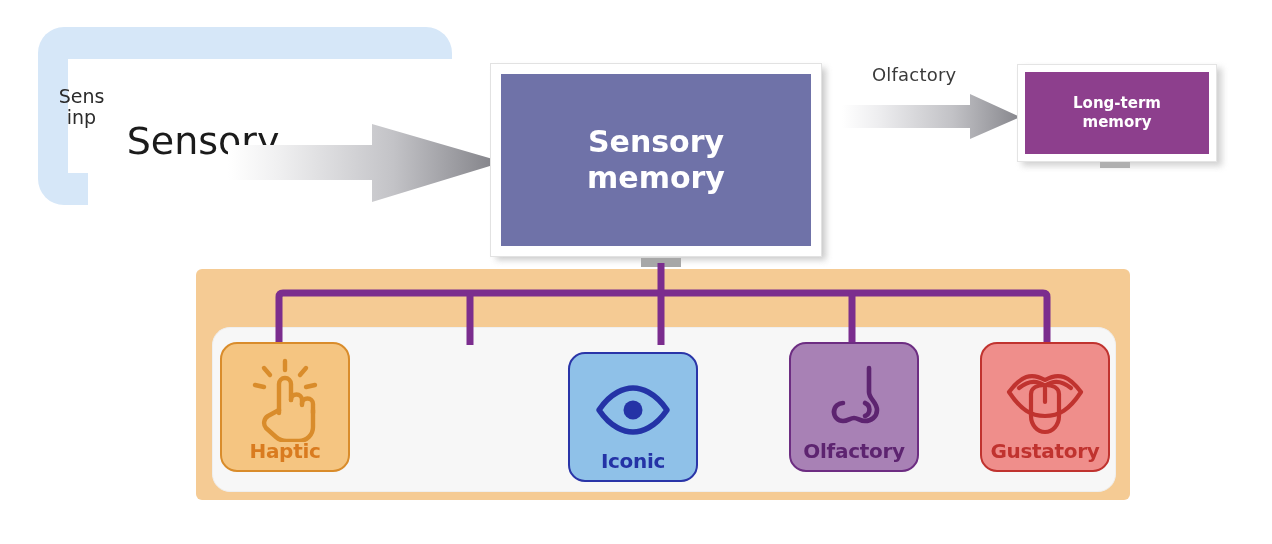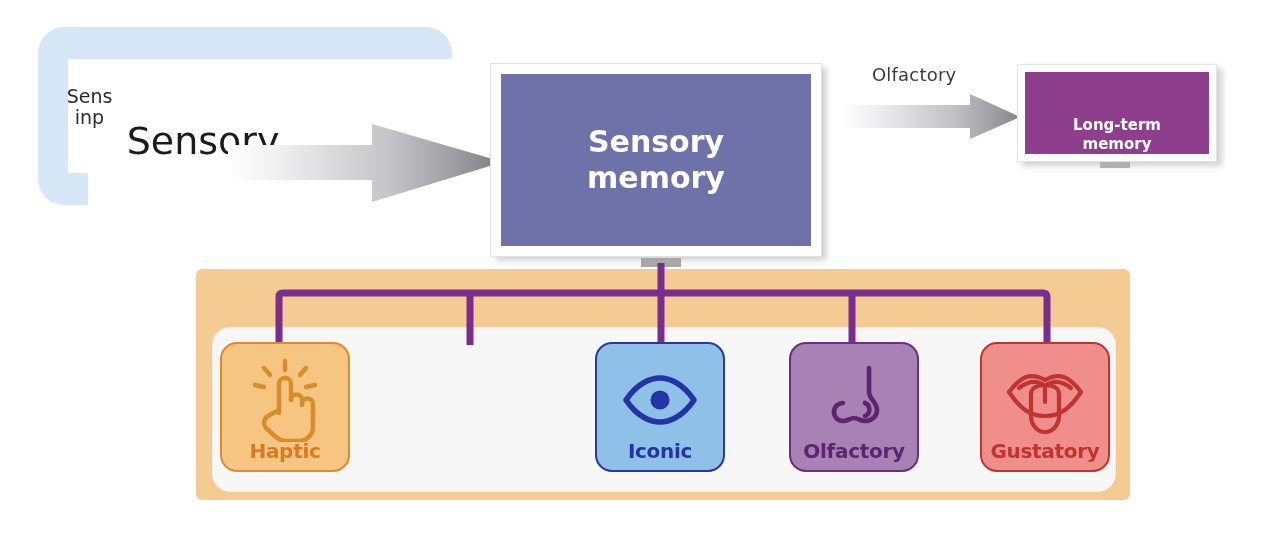--- a/index.html
+++ b/index.html
@@ -42,21 +42,21 @@
   .white-cover-2 {
     position: absolute;
     left: 88px;
     top: 59px;
     width: 380px;
     height: 160px;
     background: #ffffff;
   }
   .sens-small {
     position: absolute;
-    left: 42px;
+    left: 34px;
     top: 86px;
     width: 95px;
     color: #2b2b2b;
     font-size: 19px;
     line-height: 21px;
     text-align: center;
     font-family: "DejaVu Sans", sans-serif;
   }
   .sens-small .l2 { display:block; }
   .sensory-input-label {
@@ -155,21 +155,21 @@
     background: #ffffff;
     box-sizing: border-box;
     padding: 7px;
     border: 1px solid #e4e4e4;
   }
   .ltm-inner {
     width: 100%;
     height: 100%;
     background: #8d3f8d;
     display: flex;
-    align-items: flex-end;
+    align-items: center;
     justify-content: center;
   }
   .ltm-text {
     color: #ffffff;
     font-size: 15px;
     font-weight: bold;
     line-height: 19px;
     text-align: center;
     font-family: "DejaVu Sans", sans-serif;
   }
@@ -229,21 +229,21 @@
     transform: translateX(-50%);
   }
   .card .card-label {
     font-size: 20px;
     font-weight: bold;
     font-family: "DejaVu Sans", sans-serif;
     letter-spacing: -0.3px;
   }
   #card-haptic    { left: 220px; }
   #card-echoic    { left: 407px; }
-  #card-iconic    { left: 595px; }
+  #card-iconic    { left: 568px; margin-top: 10px; }
   #card-olfactory { left: 789px; }
   #card-gustatory { left: 980px; }
 </style>
 </head>
 <body>
 
 <div class="stage">
 
   <div class="blue-band" style="background: rgb(214, 231, 248);"></div>
   <div class="white-cover"></div>

